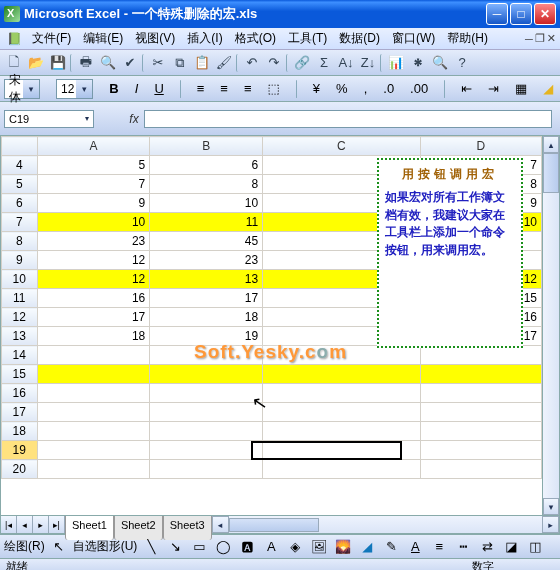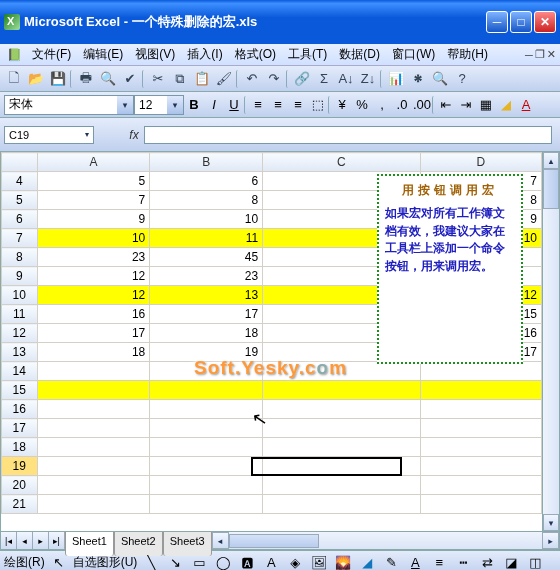--- a/index.html
+++ b/index.html
@@ -1,31 +1,31 @@
 <!DOCTYPE html>
 <html><head>
 <meta charset="utf-8">
 <style>
 * { box-sizing: border-box; margin: 0; padding: 0; font-family: "宋体", SimSun, sans-serif; }
 body { width: 560px; height: 570px; background: #ece9d8; overflow: hidden; font-size: 12px; }
-.titlebar { height: 44px; background: linear-gradient(#0a59da, #3d8fff 8%, #0a59da 40%, #0a59da); display: flex; align-items: center; padding: 0 4px; color: #fff; }
+.titlebar { height: 28px; background: linear-gradient(#0a59da, #3d8fff 8%, #0a59da 40%, #0a59da); display: flex; align-items: center; padding: 0 4px; color: #fff; }
 .titlebar .appicon { width: 16px; height: 16px; background: linear-gradient(135deg,#1e7e1e,#9fe09f); margin-right: 4px; border-radius: 2px; position: relative; }
 .titlebar .appicon::after { content:"X"; position:absolute; font-size:11px; font-weight:bold; top:1px; left:3px; color:#fff; }
 .titlebar .title { flex: 1; font-weight: bold; font-size: 13px; }
 .winbtns { display: flex; gap: 2px; }
 .winbtn { width: 22px; height: 22px; background: linear-gradient(#7fb3ff,#1657c7); border: 1px solid #fff; border-radius: 3px; display:flex; align-items:center; justify-content:center; color:#fff; font-weight:bold; }
 .winbtn.close { background: linear-gradient(#f88,#c22); }
 .menubar { height: 22px; background: linear-gradient(#e8f0ff,#d0e0ff); display: flex; align-items: center; padding-left: 4px; border-bottom:1px solid #aac; }
 .menubar .mi { padding: 2px 6px; font-size: 12px; cursor: default; }
 .mbr-right { margin-left: auto; display:flex; align-items:center; gap:2px; padding-right:4px; }
 .mbr-right span { font-size:11px; color:#444; cursor:default; }
 .toolbar { height: 26px; background: linear-gradient(#e4ecfb,#c0d0ee); border-bottom:1px solid #8aa; display:flex; align-items:center; padding:0 4px; gap:2px; }
 .tb { width:20px; height:20px; display:flex; align-items:center; justify-content:center; font-size:13px; color:#345; border-radius:2px; }
 .tb.sep { width:4px; border-left:1px solid #8ab; height:18px; }
-.fmtbar { height: 26px; background: linear-gradient(#e4ecfb,#c0d0ee); border-bottom:1px solid #8aa; display:flex; align-items:center; padding:0 4px; gap:0; }
+.fmtbar { height: 26px; background: linear-gradient(#e4ecfb,#c0d0ee); border-bottom:1px solid #8aa; display:flex; align-items:center; padding:0 4px; gap:16px; }
 .combo { height:20px; background:#fff; border:1px solid #79a; display:flex; align-items:center; padding:0 18px 0 4px; font-size:12px; position:relative; }
 .combo .dd { position:absolute; right:0; width:16px; height:100%; background:linear-gradient(#dfe9fb,#aac2ea); display:flex; align-items:center; justify-content:center; font-size:9px; color:#235; }
 .fb { width:20px; height:20px; display:flex; align-items:center; justify-content:center; font-size:13px; }
 .fb.b { font-weight:bold; } .fb.i { font-style:italic; } .fb.u { text-decoration:underline; }
 .namebox-row { height:34px; background:linear-gradient(#e4ecfb,#c0d0ee); display:flex; align-items:center; padding:0 4px; border-bottom:1px solid #8aa; }
 .namebox { width:90px; height:18px; background:#fff; border:1px solid #79a; padding:0 4px; font-size:11px; display:flex; align-items:center; }
 .namebox .dd{ margin-left:auto; font-size:8px; color:#235;}
 .fxlabel { width:20px; text-align:center; font-style:italic; font-size:12px; color:#333; }
 .fxbar { flex:1; height:18px; background:#fff; border:1px solid #79a; margin-right:4px; }
 .grid-wrap { position:relative; height:380px; background:#fff; border:1px solid #8aa; border-top:none; display:flex; }
@@ -295,27 +295,20 @@
             <td class="cell"></td>
             <td class="cell"></td>
           </tr>
           <tr>
             <td class="rh">20</td>
             <td class="cell"></td>
             <td class="cell"></td>
             <td class="cell"></td>
             <td class="cell"></td>
           </tr>
-          <tr>
-            <td class="rh">21</td>
-            <td class="cell"></td>
-            <td class="cell"></td>
-            <td class="cell"></td>
-            <td class="cell"></td>
-          </tr>
         </tbody>
     </table>
     <div class="active-cell-border" style="left:250px; top:305px; width:151px; height:19px;"></div>
     <div class="callout">
       <div class="t">用按钮调用宏</div>
       <div>如果宏对所有工作簿文档有效，我建议大家在工具栏上添加一个命令按钮，用来调用宏。</div>
     </div>
     <div class="watermark">
       <span>Soft.Yesky.c</span><span class="o">o</span><span>m</span>
     </div>

